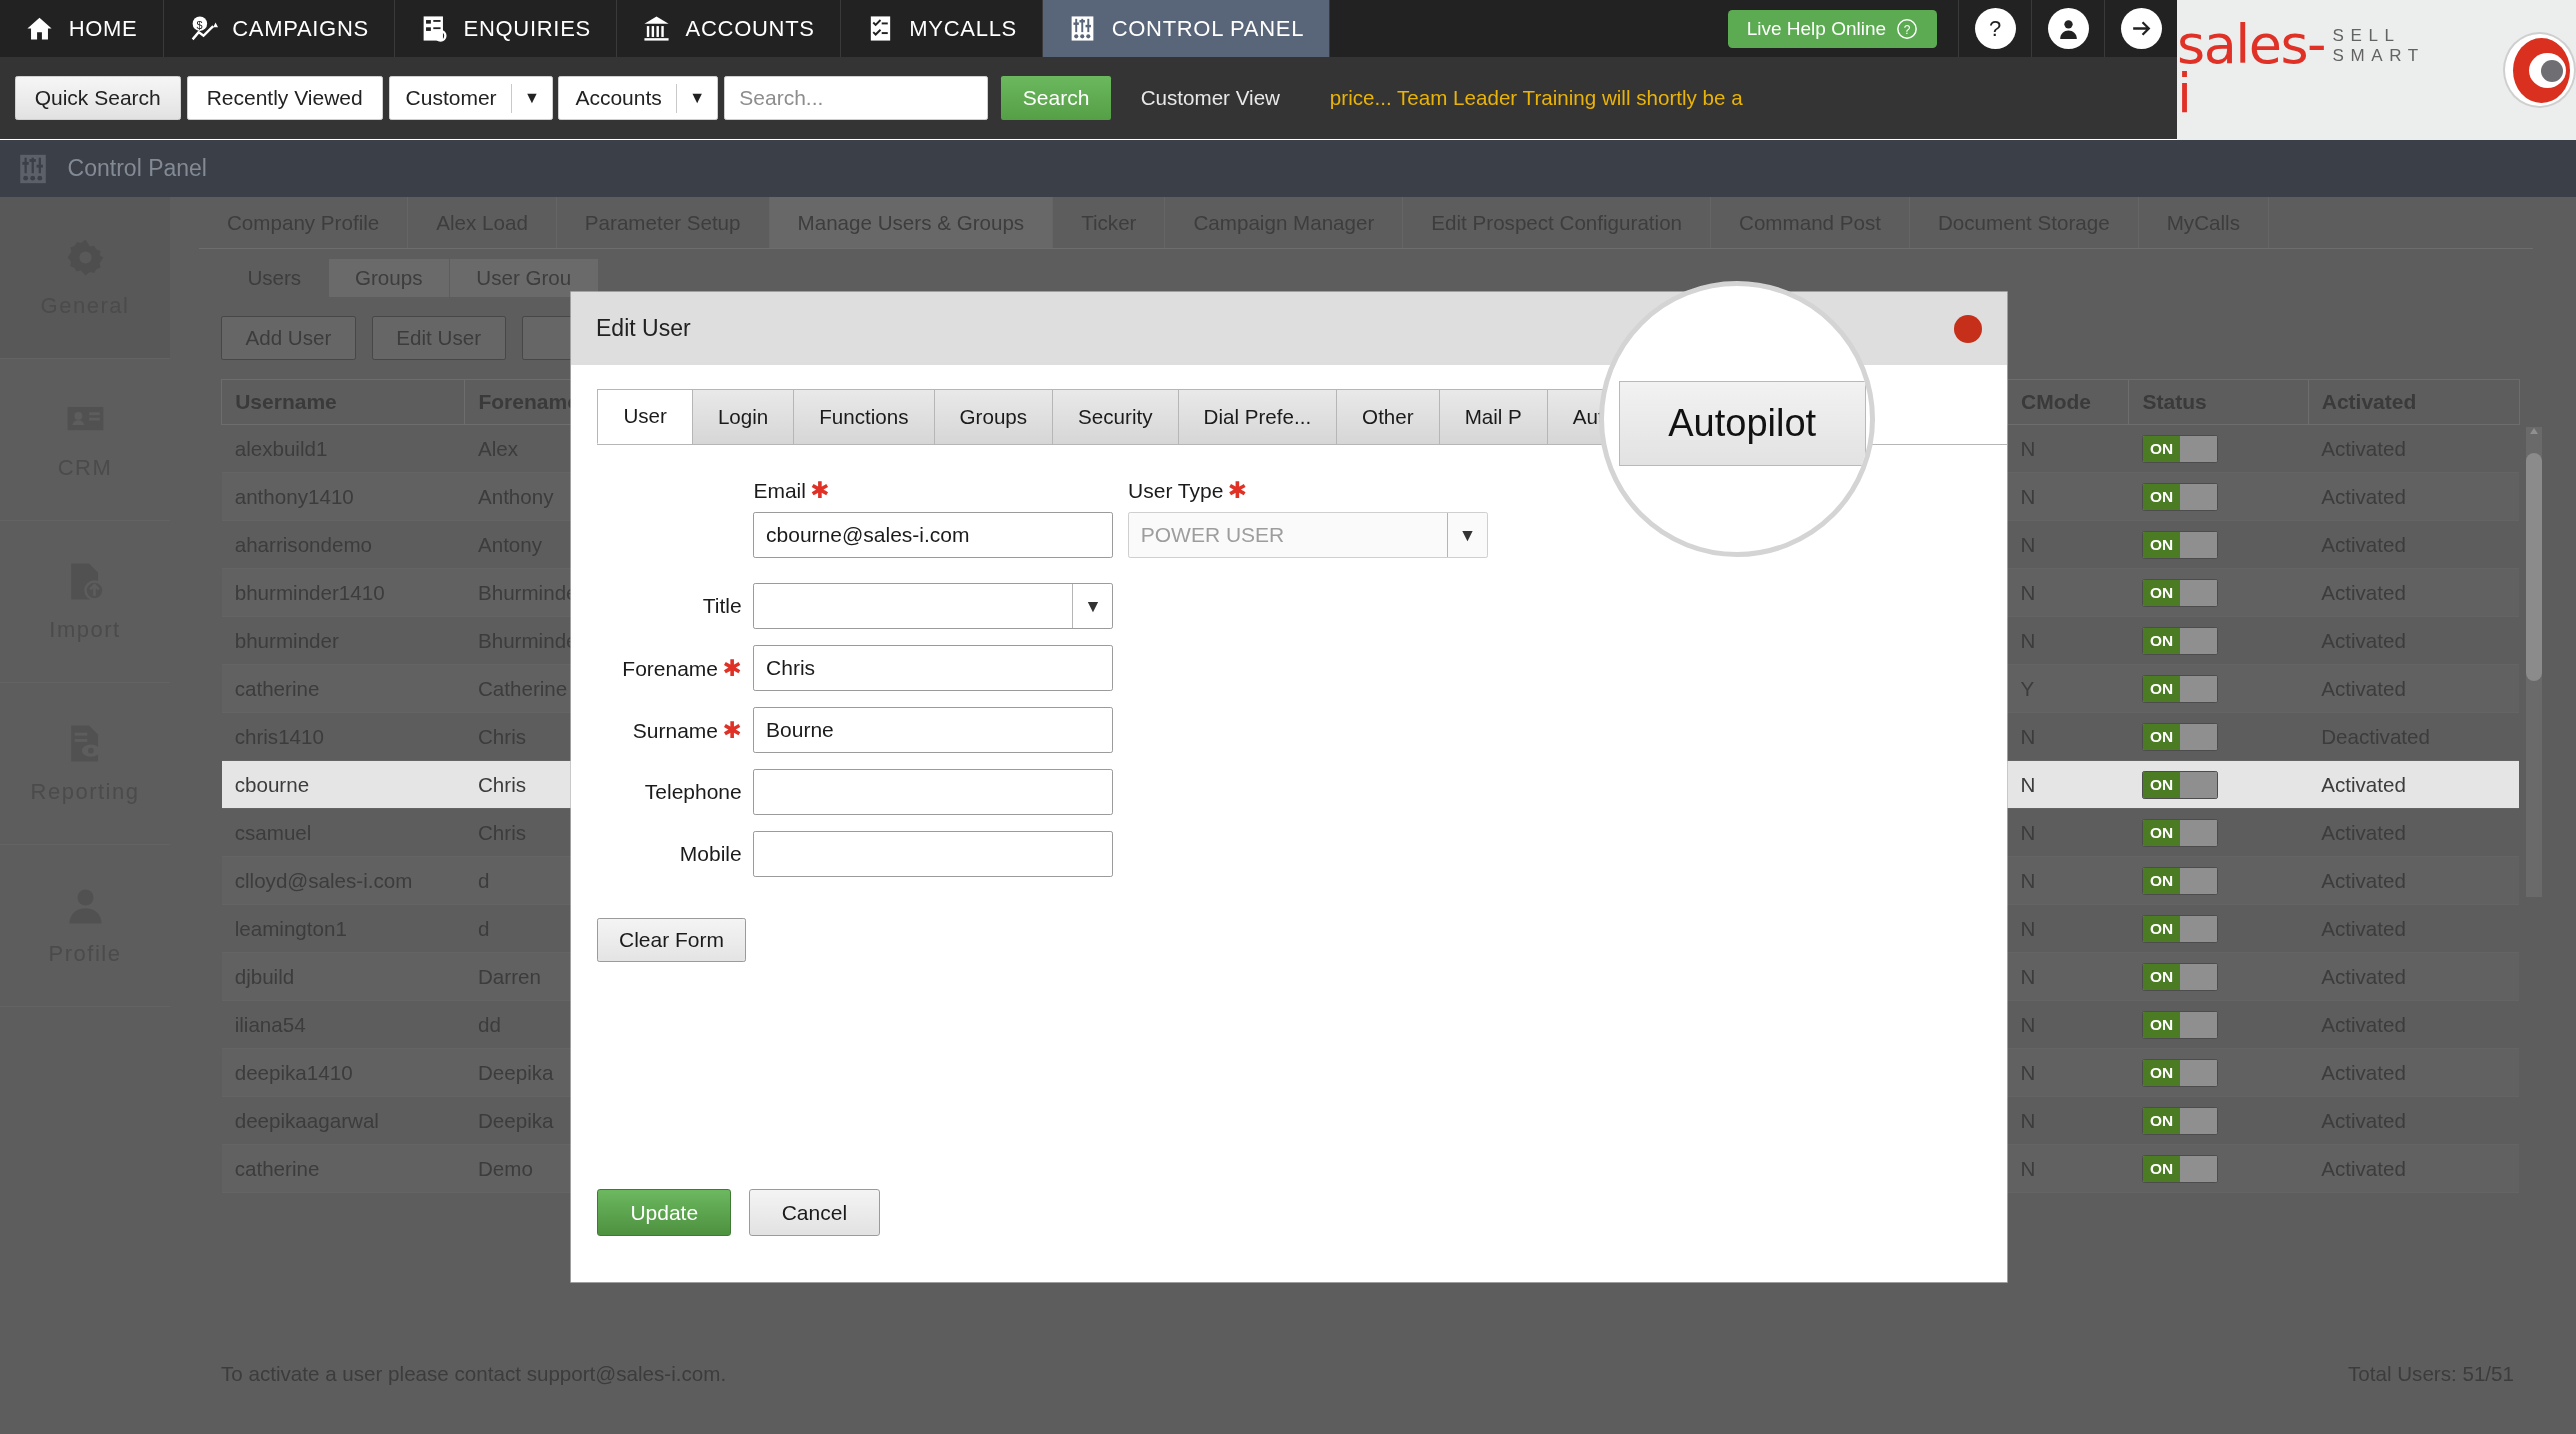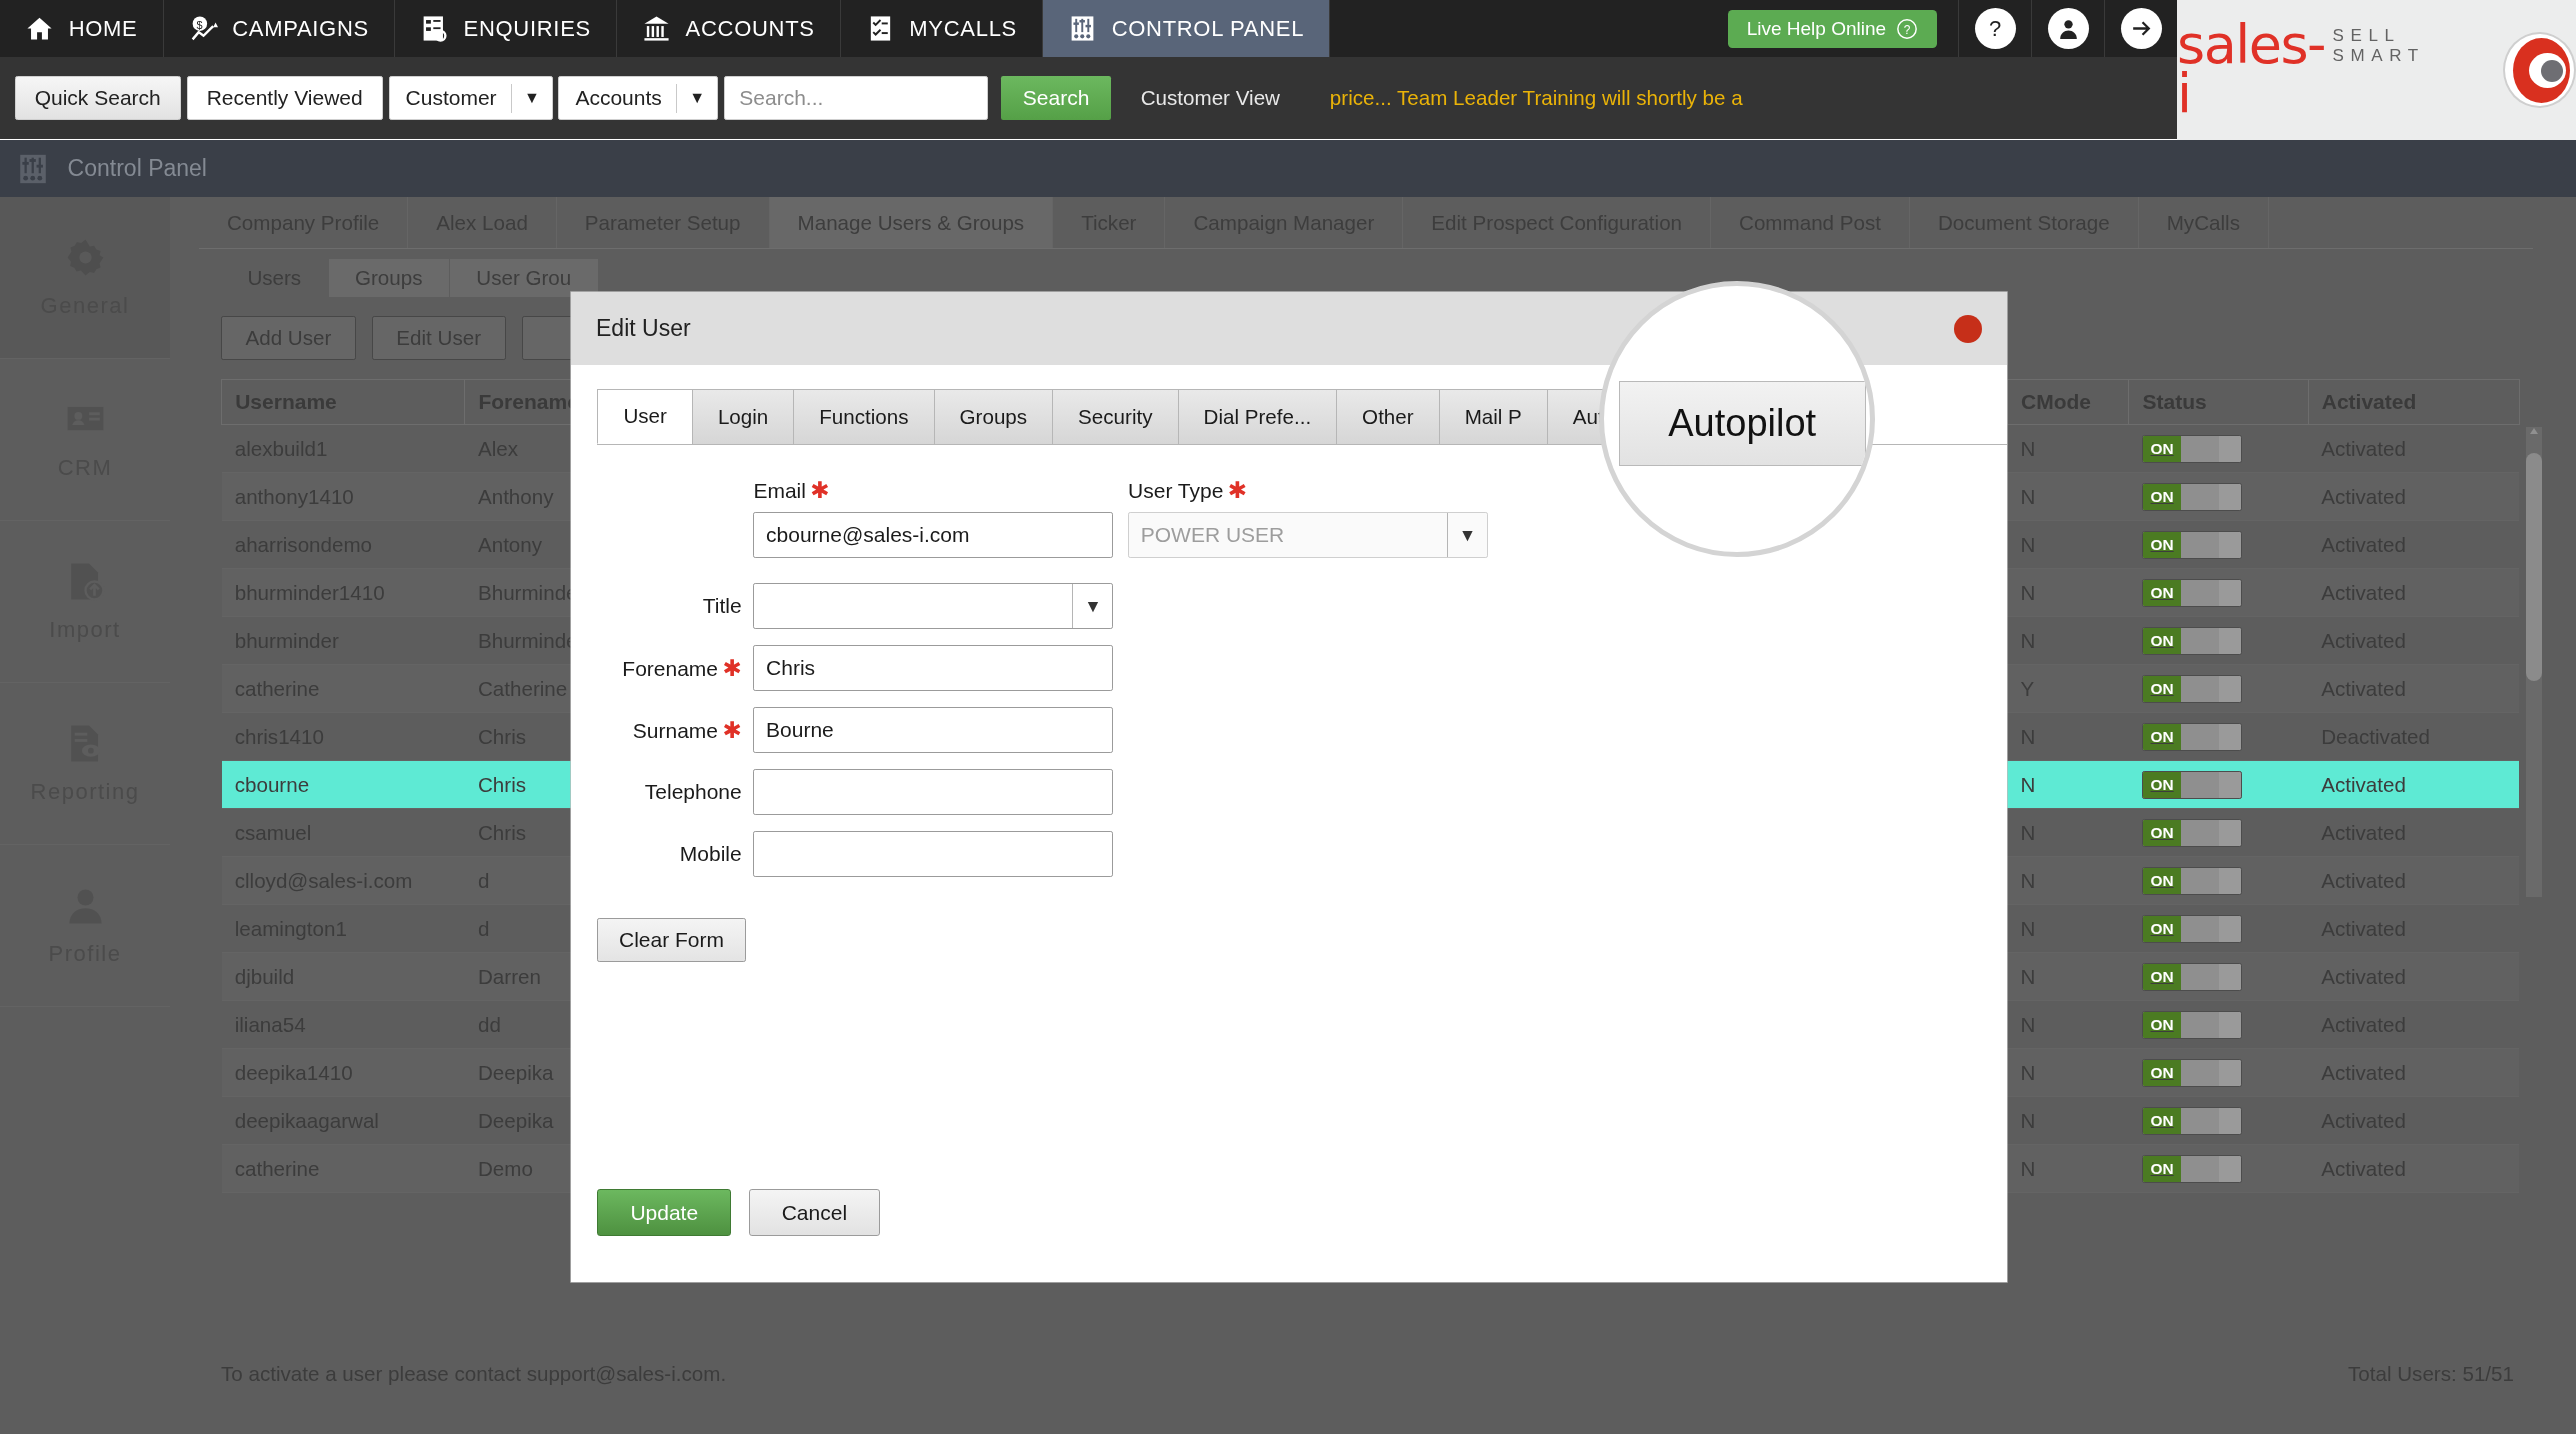--- a/index.html
+++ b/index.html
@@ -154,24 +154,24 @@
   table.users th {
     text-align: left; font-size: 21px; color: #3a3a3a; font-weight: 700;
     padding: 10.3px 0 10.3px 13.2px; border: 0.7px solid #6d6d6d; background: #5d5d5d;
   }
   table.users td {
     font-size: 20.6px; color: #3c3c3c; padding: 9.5px 0 9.5px 13.2px;
     border-bottom: 0.7px solid #646464;
     white-space: nowrap; overflow: hidden;
   }
   tr.alt td { background: #616161; }
-  tr.sel td { background: #5eead4; }
+  tr.sel td { background: #e5e5e5; }
   .toggle {
-    width: 100px; height: 28px; border: 0.7px solid #4c4c4c; border-radius: 2.2px;
-    display:flex; background:#9a9a9a; overflow:hidden;text-decoration:underline;
+    width: 76px; height: 28px; border: 0.7px solid #4c4c4c; border-radius: 2.2px;
+    display:flex; background:#9a9a9a; overflow:hidden;
   }
   .toggle .on {
     background: #4b7b22; color: #fff; font-size: 15.4px; font-weight: 700;
     display:flex; align-items:center; justify-content:center; width: 38px;
   }
   .toggle .off { background: #8f8f8f; width: 38px; }
 
   .vscroll {
     position: absolute; right: -22px; top: 48px; width: 16px; height: 470px;
     background: #6a6a6a;

